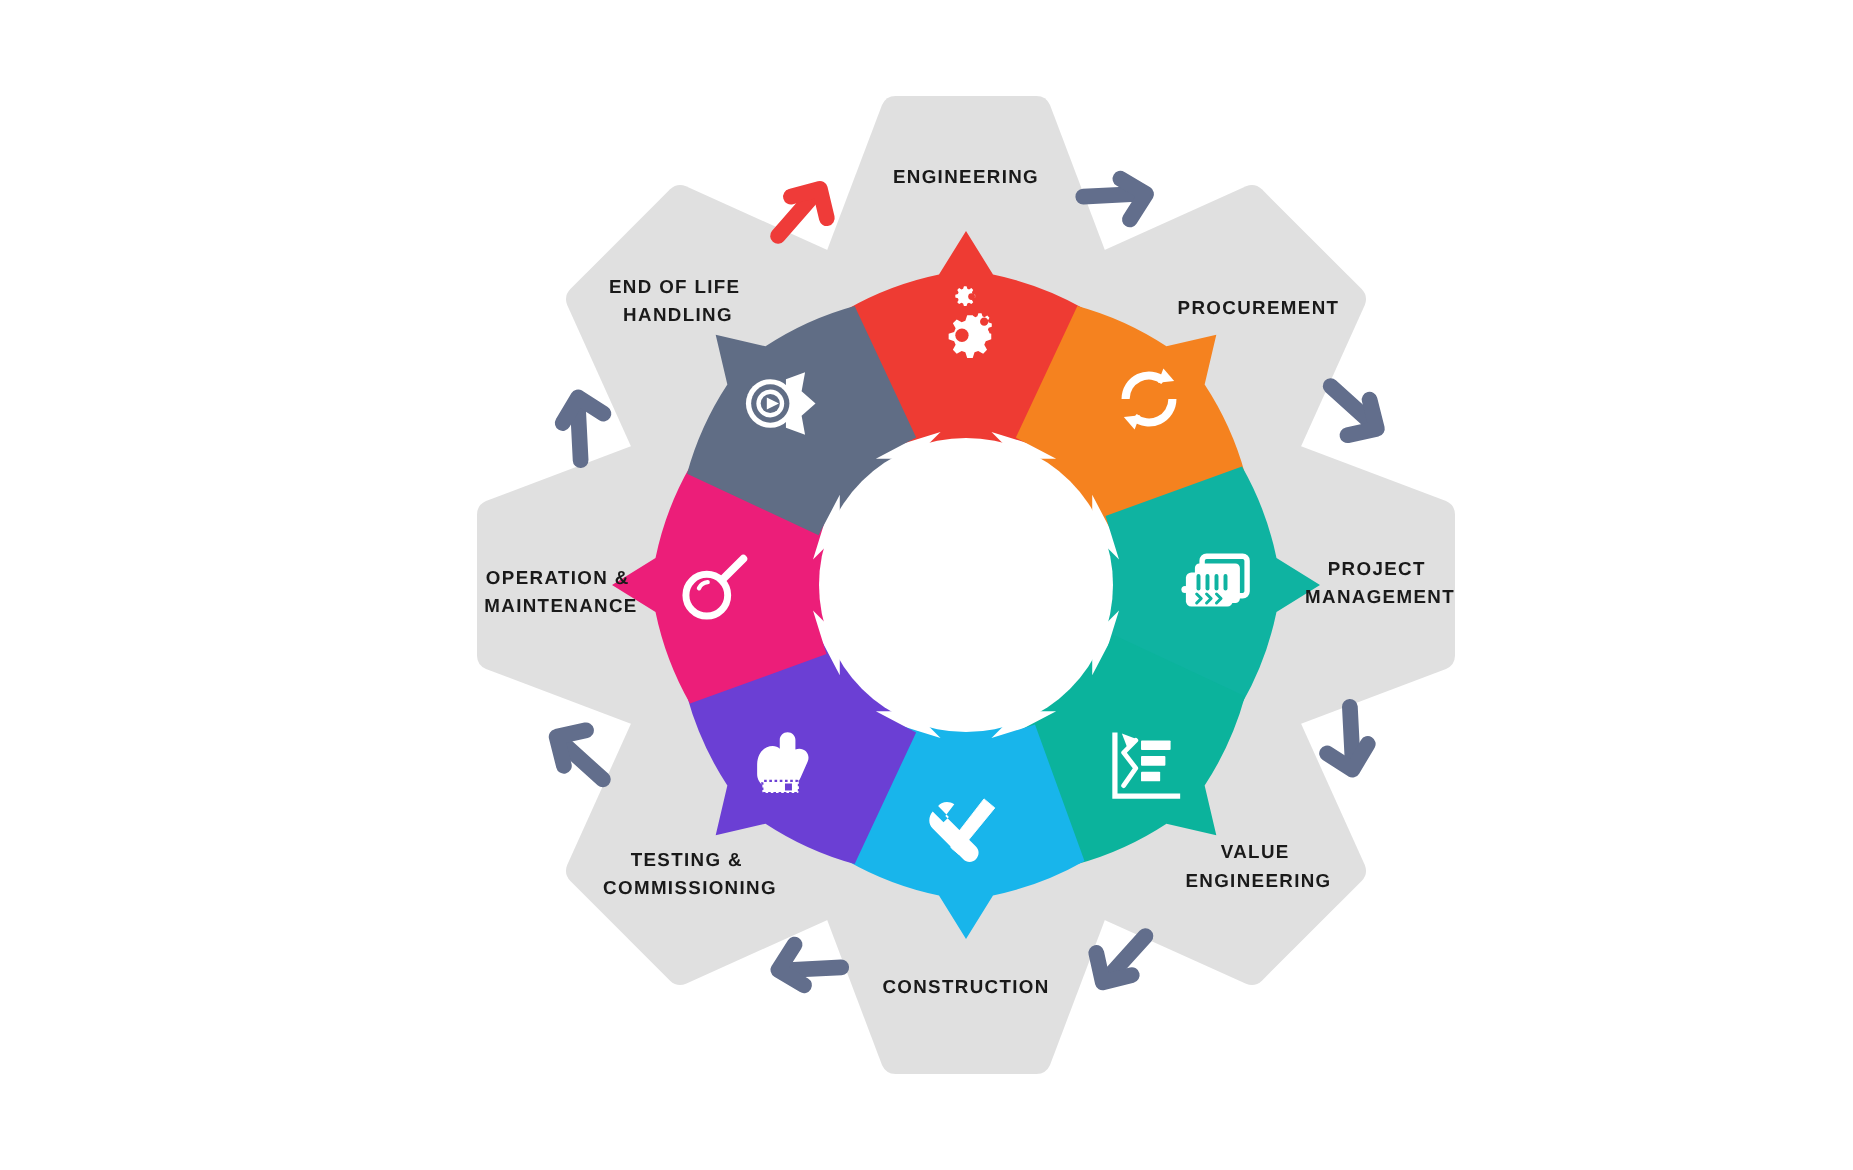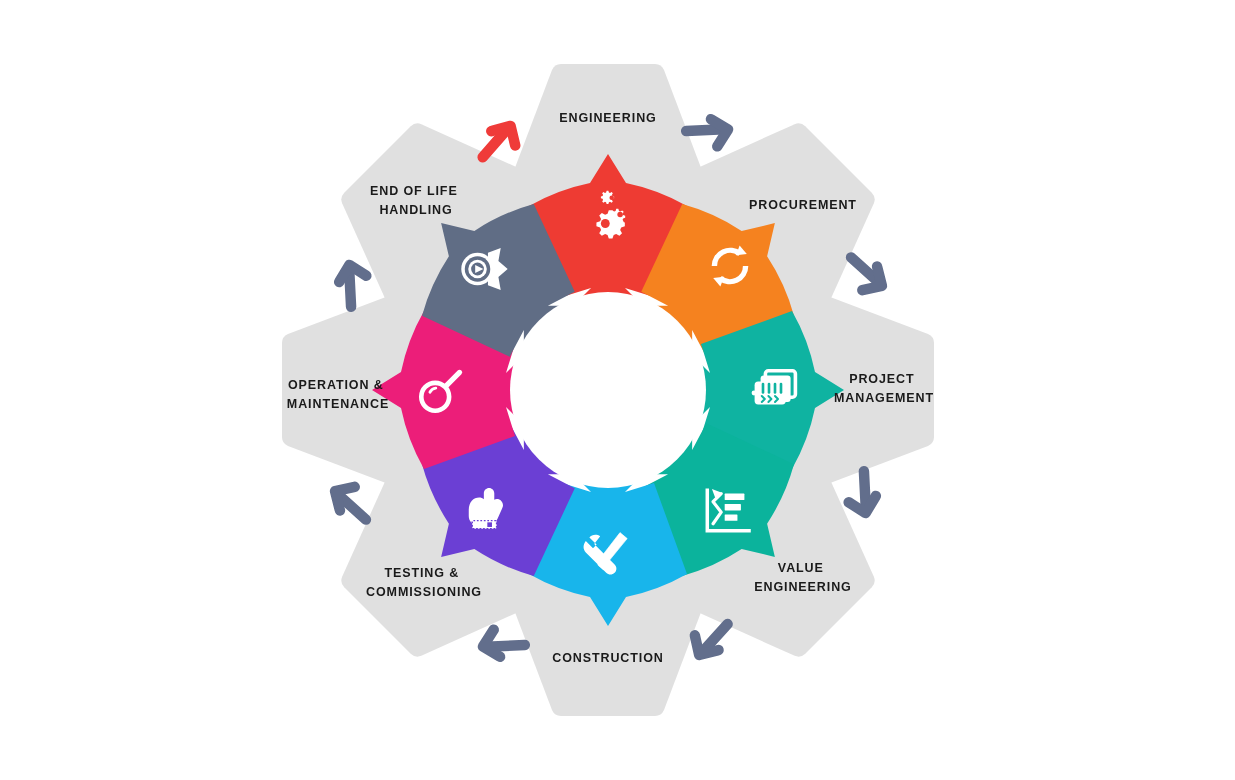--- a/index.html
+++ b/index.html
@@ -1,20 +1,20 @@
 <!DOCTYPE html>
 <html><head>
 <meta charset="utf-8">
 <style>
   html,body{margin:0;padding:0;}
   body{
     width:1235px;height:780px;background:#ffffff;overflow:hidden;
     font-family:"Liberation Sans","DejaVu Sans",sans-serif;
   }
-  #stage{position:relative;width:1037px;height:780px;}
+  #stage{position:relative;width:1037px;height:780px;margin-left:36px;}
   svg#diagram{position:absolute;left:0;top:0;width:1235px;height:780px;display:block;}
   .seg-label{
     font-family:"Liberation Sans","DejaVu Sans",sans-serif;
     font-weight:bold;
     font-size:12.5px;
     letter-spacing:0.9px;
     fill:#1a1a1a;
     text-transform:uppercase;
   }
 </style>

